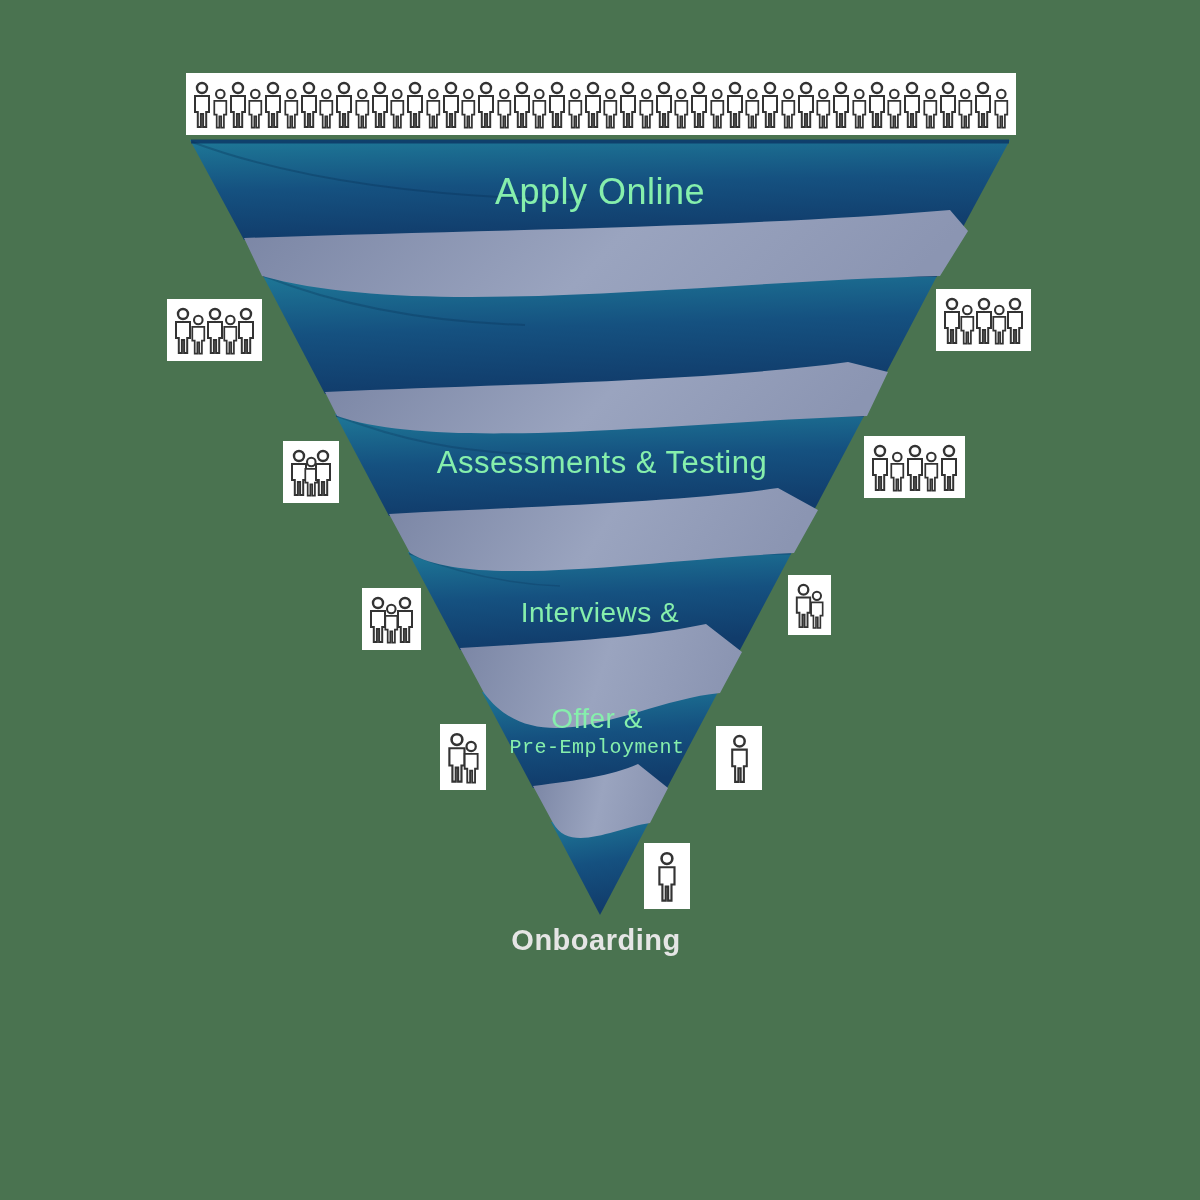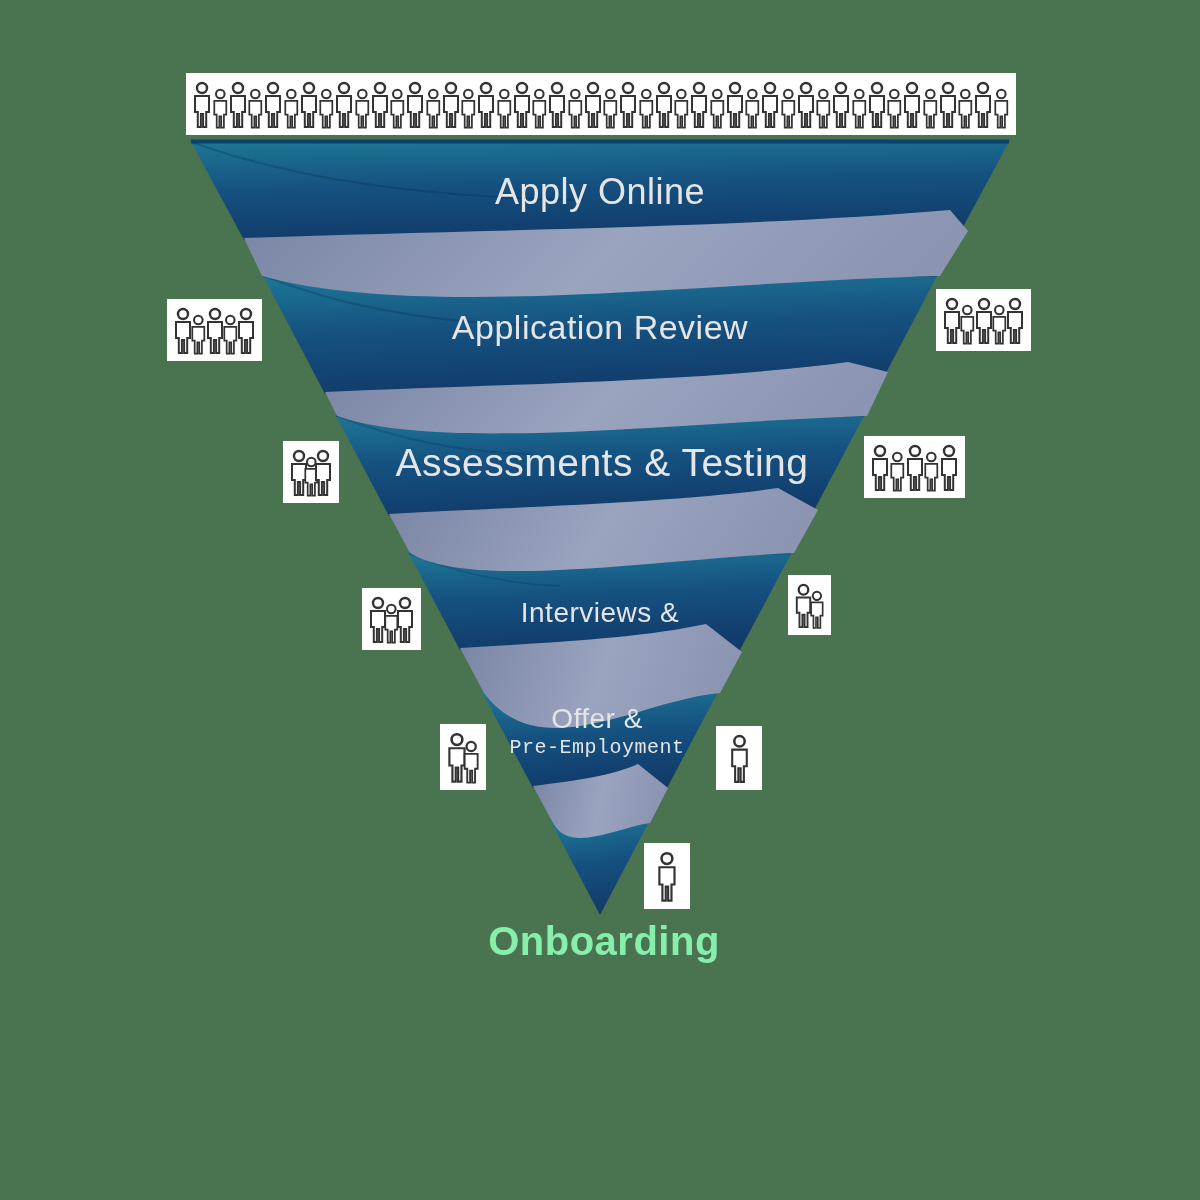--- a/index.html
+++ b/index.html
@@ -7,37 +7,36 @@
   #stage-area{
     position:relative;
     width:1200px;height:1200px;
     background:#4A7350;
     overflow:hidden;
   }
   #funnel-svg{position:absolute;left:0;top:0;width:1200px;height:1200px;}
   .stage-label{
     position:absolute;
     transform:translate(-50%,-50%);
-    color:#e5e5e5;
+    color:#86efac;
     text-align:center;
     white-space:nowrap;
     letter-spacing:0.5px;
     line-height:1.22;
   }
   .lbl-1{font-size:36px;}
   .lbl-2{font-size:34px;}
-  .lbl-3{font-size:39px;}
+  .lbl-3{font-size:31px;}
   .lbl-4{font-size:28px;margin-top:7px;}
   .lbl-5a{font-size:28px;display:block;}
   .lbl-5b{font-size:20px;display:block;font-family:Liberation Mono, monospace;}
   .lbl-onboarding{
-    color:#86efac;
+    color:#e5e5e5;
     font-weight:bold;
-    font-size:40px;
-    margin-left:8px;
+    font-size:29px;
   }
   .people-box{
     position:absolute;
     background:#ffffff;
     display:flex;
     align-items:flex-end;
     justify-content:center;
     padding:4px 3px;
     box-sizing:border-box;
     overflow:hidden;
@@ -81,21 +80,20 @@
     <path d="M410 554 C460 574 510 584 560 586" fill="none" stroke="#082A50" stroke-width="1.5" opacity="0.24"></path>
 
     <path d="M244 238 C470 230 740 228 950 210 L968 231 L940 276 C700 282 420 320 262 276 Z" fill="url(#ribbonGrad)"></path>
     <path d="M325 392 C500 384 700 382 848 362 L888 372 L867 416 C680 422 440 452 337 416 Z" fill="url(#ribbonGrad)"></path>
     <path d="M389 514 C540 506 680 502 778 488 L818 510 L794 553 C650 560 470 590 410 553 Z" fill="url(#ribbonGrad)"></path>
     <path d="M460 648 C560 642 640 638 706 624 L742 652 L720 693 C640 700 540 768 484 693 Z" fill="url(#ribbonGrad)"></path>
     <path d="M533 786 C580 780 610 776 638 764 L668 788 L650 823 C615 828 570 854 553 823 Z" fill="url(#ribbonGrad)"></path>
   </svg>
 
   <div class="stage-label lbl-1" style="left:600px;top:192px;">Apply Online</div>
-  <div class="stage-label lbl-2" style="left:600px;top:328px;">Application Review</div>
   <div class="stage-label lbl-3" style="left:602px;top:463px;">Assessments &amp; Testing</div>
   <div class="stage-label lbl-4" style="left:600px;top:606px;">
     <span style="display:block;">Interviews &amp;</span>
   </div>
   <div class="stage-label" style="left:597px;top:731px;text-align:center;">
     <span class="lbl-5a">Offer &amp;</span>
     <span class="lbl-5b">Pre-Employment</span>
   </div>
   <div class="stage-label lbl-onboarding" style="left:596px;top:941px;">Onboarding</div>
 

